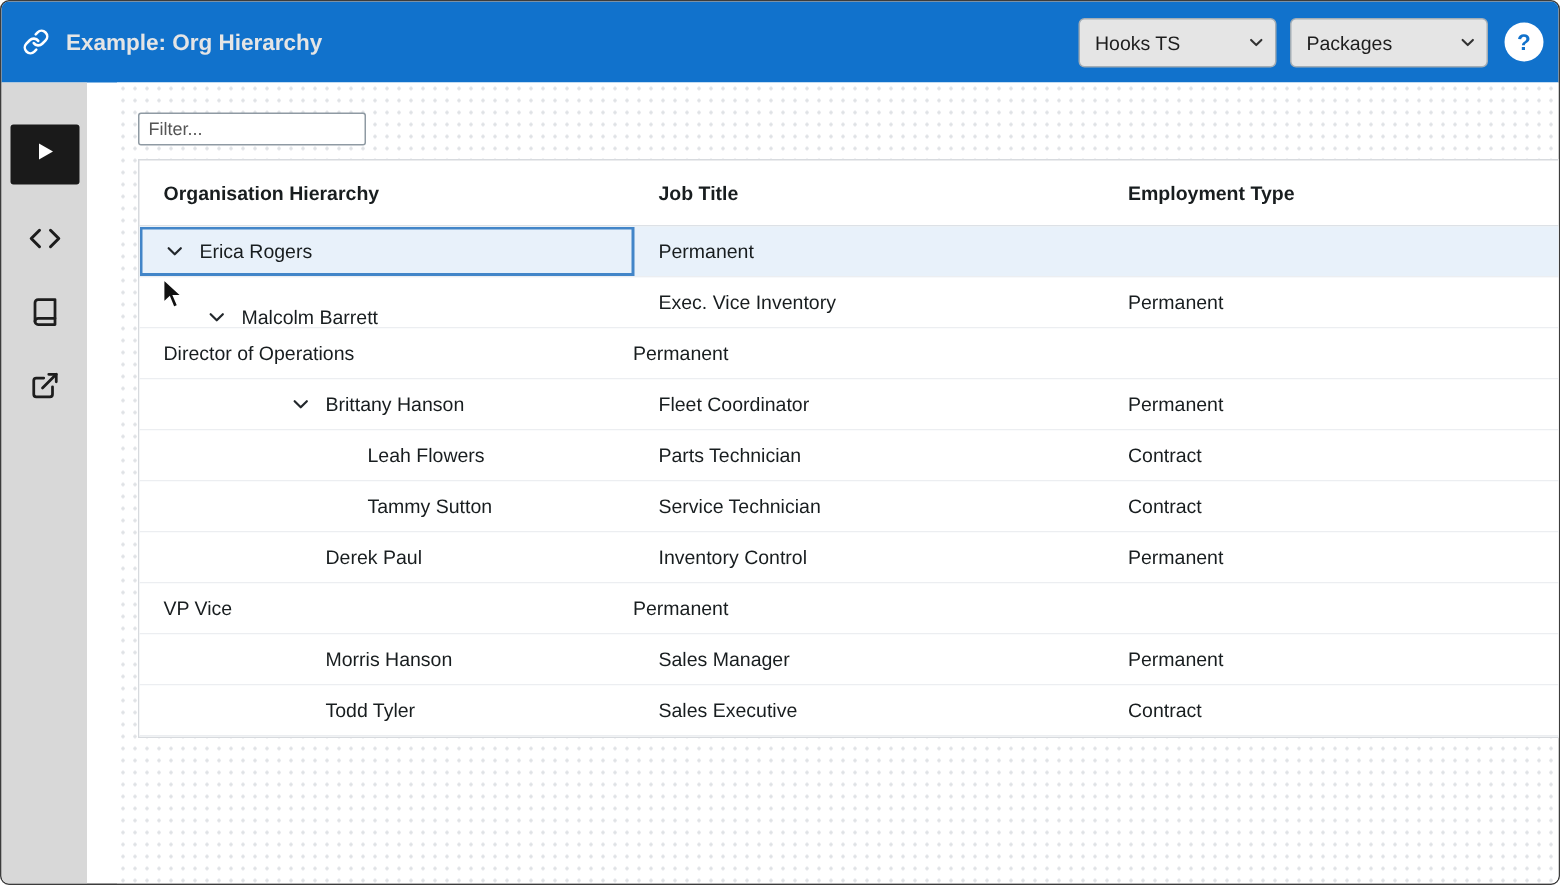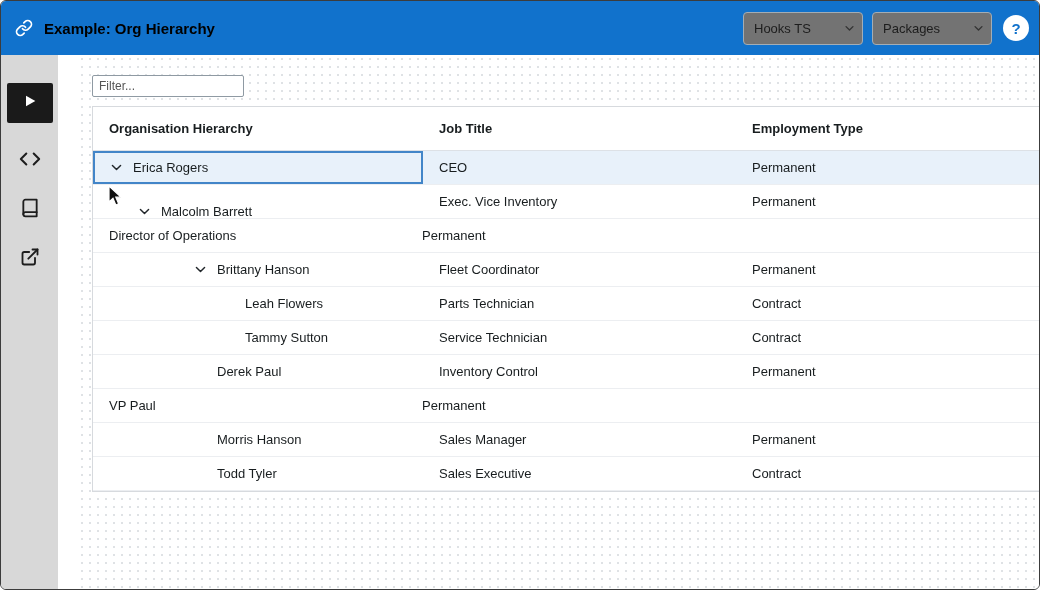--- a/index.html
+++ b/index.html
@@ -20,27 +20,27 @@
   }
   
   .topbar {
     flex:0 0 54px;
     background:#1172cc;
     display:flex; align-items:center;
     padding:0 10px 0 14px;
     gap:9px;
   }
   .link-icon { display:flex; align-items:center; }
-  .title { color:#000000; font-size:15px; font-weight:bold; margin-left:2px; }
+  .title { color:#e5e5e5; font-size:15px; font-weight:bold; margin-left:2px; }
   .spacer { flex:1; }
   .select-wrap { position:relative; }
   .hdr-select {
     -webkit-appearance:none; appearance:none;
-    height:33px; width:120px;
-    background:#737373;
+    height:33px; width:132px;
+    background:#e5e5e5;
     border:1px solid #a3adb5;
     border-radius:4px;
     font-family:"Liberation Sans", sans-serif;
     font-size:13px; color:#1d1d1d;
     padding:0 26px 0 10px;
     outline:none;
   }
   .select-caret {
     position:absolute; right:8px; top:50%;
     transform:translateY(-50%);
@@ -216,21 +216,20 @@
         <div>
             <div class="grid-row selected">
     <div class="cell col-org cell-focus" style="padding-left: 16px;">
       <span class="chev">
         <svg width="13" height="13" viewBox="0 0 16 16" fill="none" stroke="#22272b" stroke-width="1.8" stroke-linecap="round" stroke-linejoin="round">
           <polyline points="3,5.5 8,10.5 13,5.5"></polyline>
         </svg>
       </span>
       <span>Erica Rogers</span>
     </div>
-    <div class="cell col-job">CEO</div>
     <div class="cell col-type">Permanent</div>
   </div>
             <div class="grid-row">
     <div class="cell col-org" style="padding-left: 44px; margin-top: 20px;">
       <span class="chev">
         <svg width="13" height="13" viewBox="0 0 16 16" fill="none" stroke="#22272b" stroke-width="1.8" stroke-linecap="round" stroke-linejoin="round">
           <polyline points="3,5.5 8,10.5 13,5.5"></polyline>
         </svg>
       </span>
       <span>Malcolm Barrett</span>
@@ -284,21 +283,21 @@
         <svg width="13" height="13" viewBox="0 0 16 16" fill="none" stroke="#22272b" stroke-width="1.8" stroke-linecap="round" stroke-linejoin="round">
           <polyline points="3,5.5 8,10.5 13,5.5"></polyline>
         </svg>
       </span>
       <span>Derek Paul</span>
     </div>
     <div class="cell col-job">Inventory Control</div>
     <div class="cell col-type">Permanent</div>
   </div>
             <div class="grid-row">
-    <div class="cell col-job">VP Paul</div>
+    <div class="cell col-job">VP Vice</div>
     <div class="cell col-type">Permanent</div>
   </div>
             <div class="grid-row">
     <div class="cell col-org" style="padding-left: 100px;">
       <span class="chev" style="visibility: hidden;">
         <svg width="13" height="13" viewBox="0 0 16 16" fill="none" stroke="#22272b" stroke-width="1.8" stroke-linecap="round" stroke-linejoin="round">
           <polyline points="3,5.5 8,10.5 13,5.5"></polyline>
         </svg>
       </span>
       <span>Morris Hanson</span>

